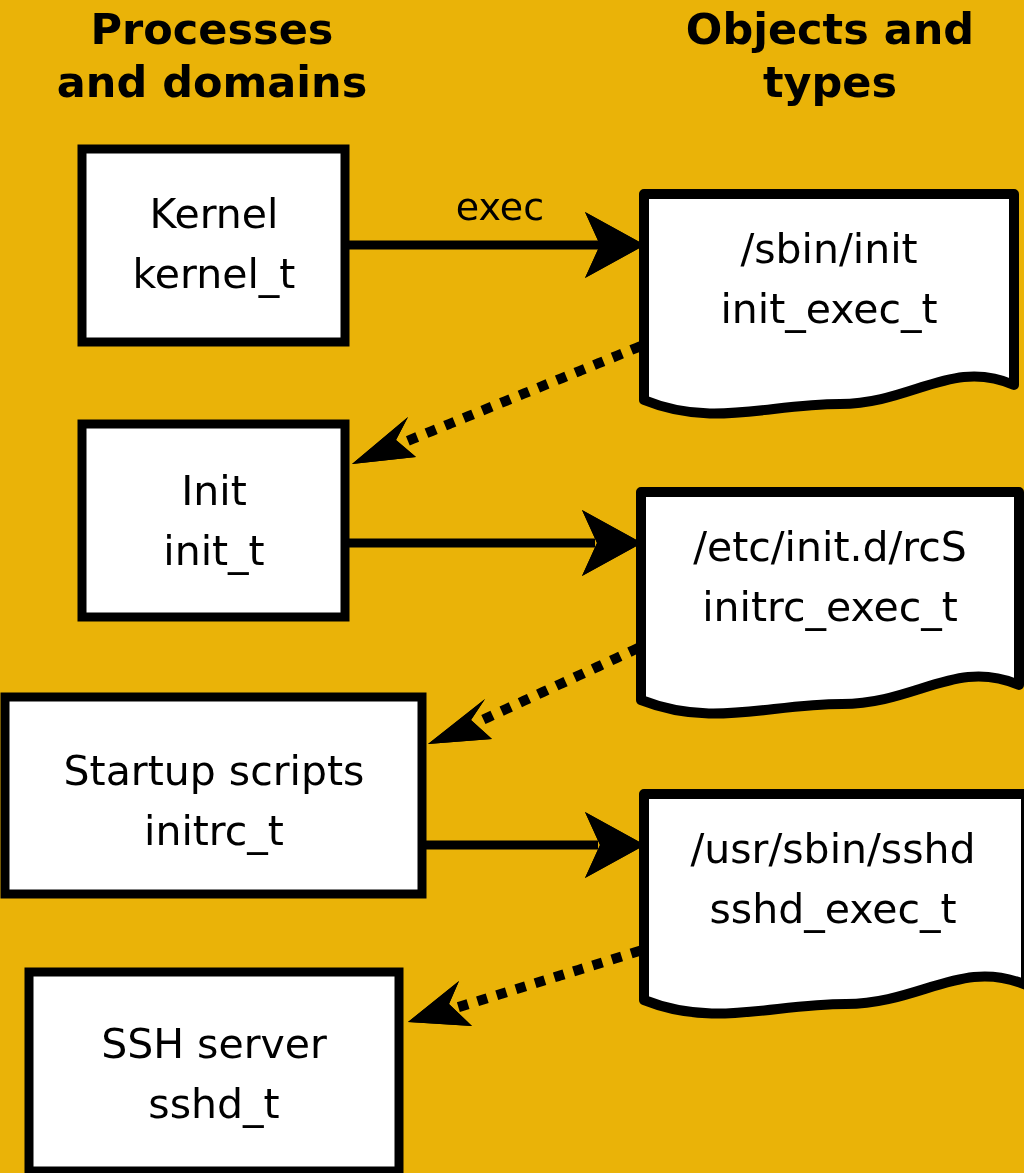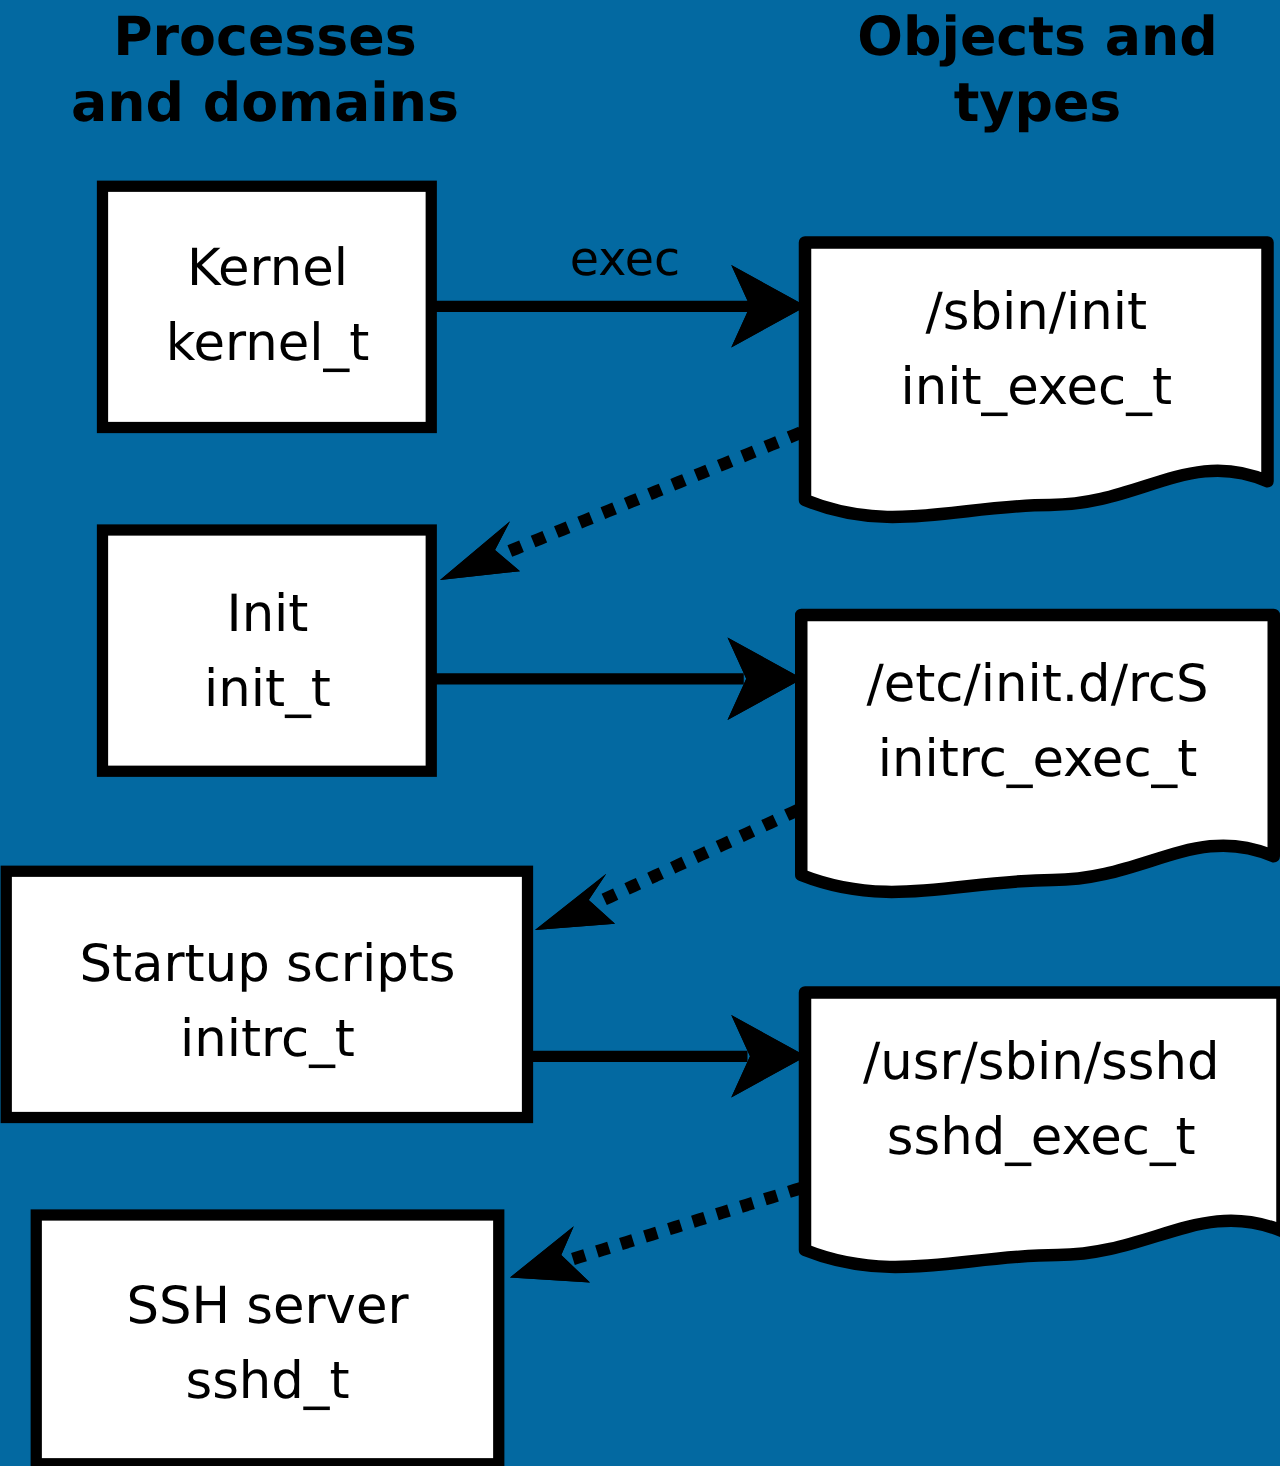--- a/index.html
+++ b/index.html
@@ -10,21 +10,21 @@
   body {
     width: 1024px;
     height: 1173px;
     overflow: hidden;
     font-family: "DejaVu Sans", sans-serif;
   }
   #diagram-root {
     position: relative;
     width: 1024px;
     height: 1173px;
-    background: #0369a1;
+    background: #eab308;
   }
   svg.canvas {
     position: absolute;
     left: 0;
     top: 0;
     width: 1024px;
     height: 1173px;
     display: block;
   }
   .col-header {

